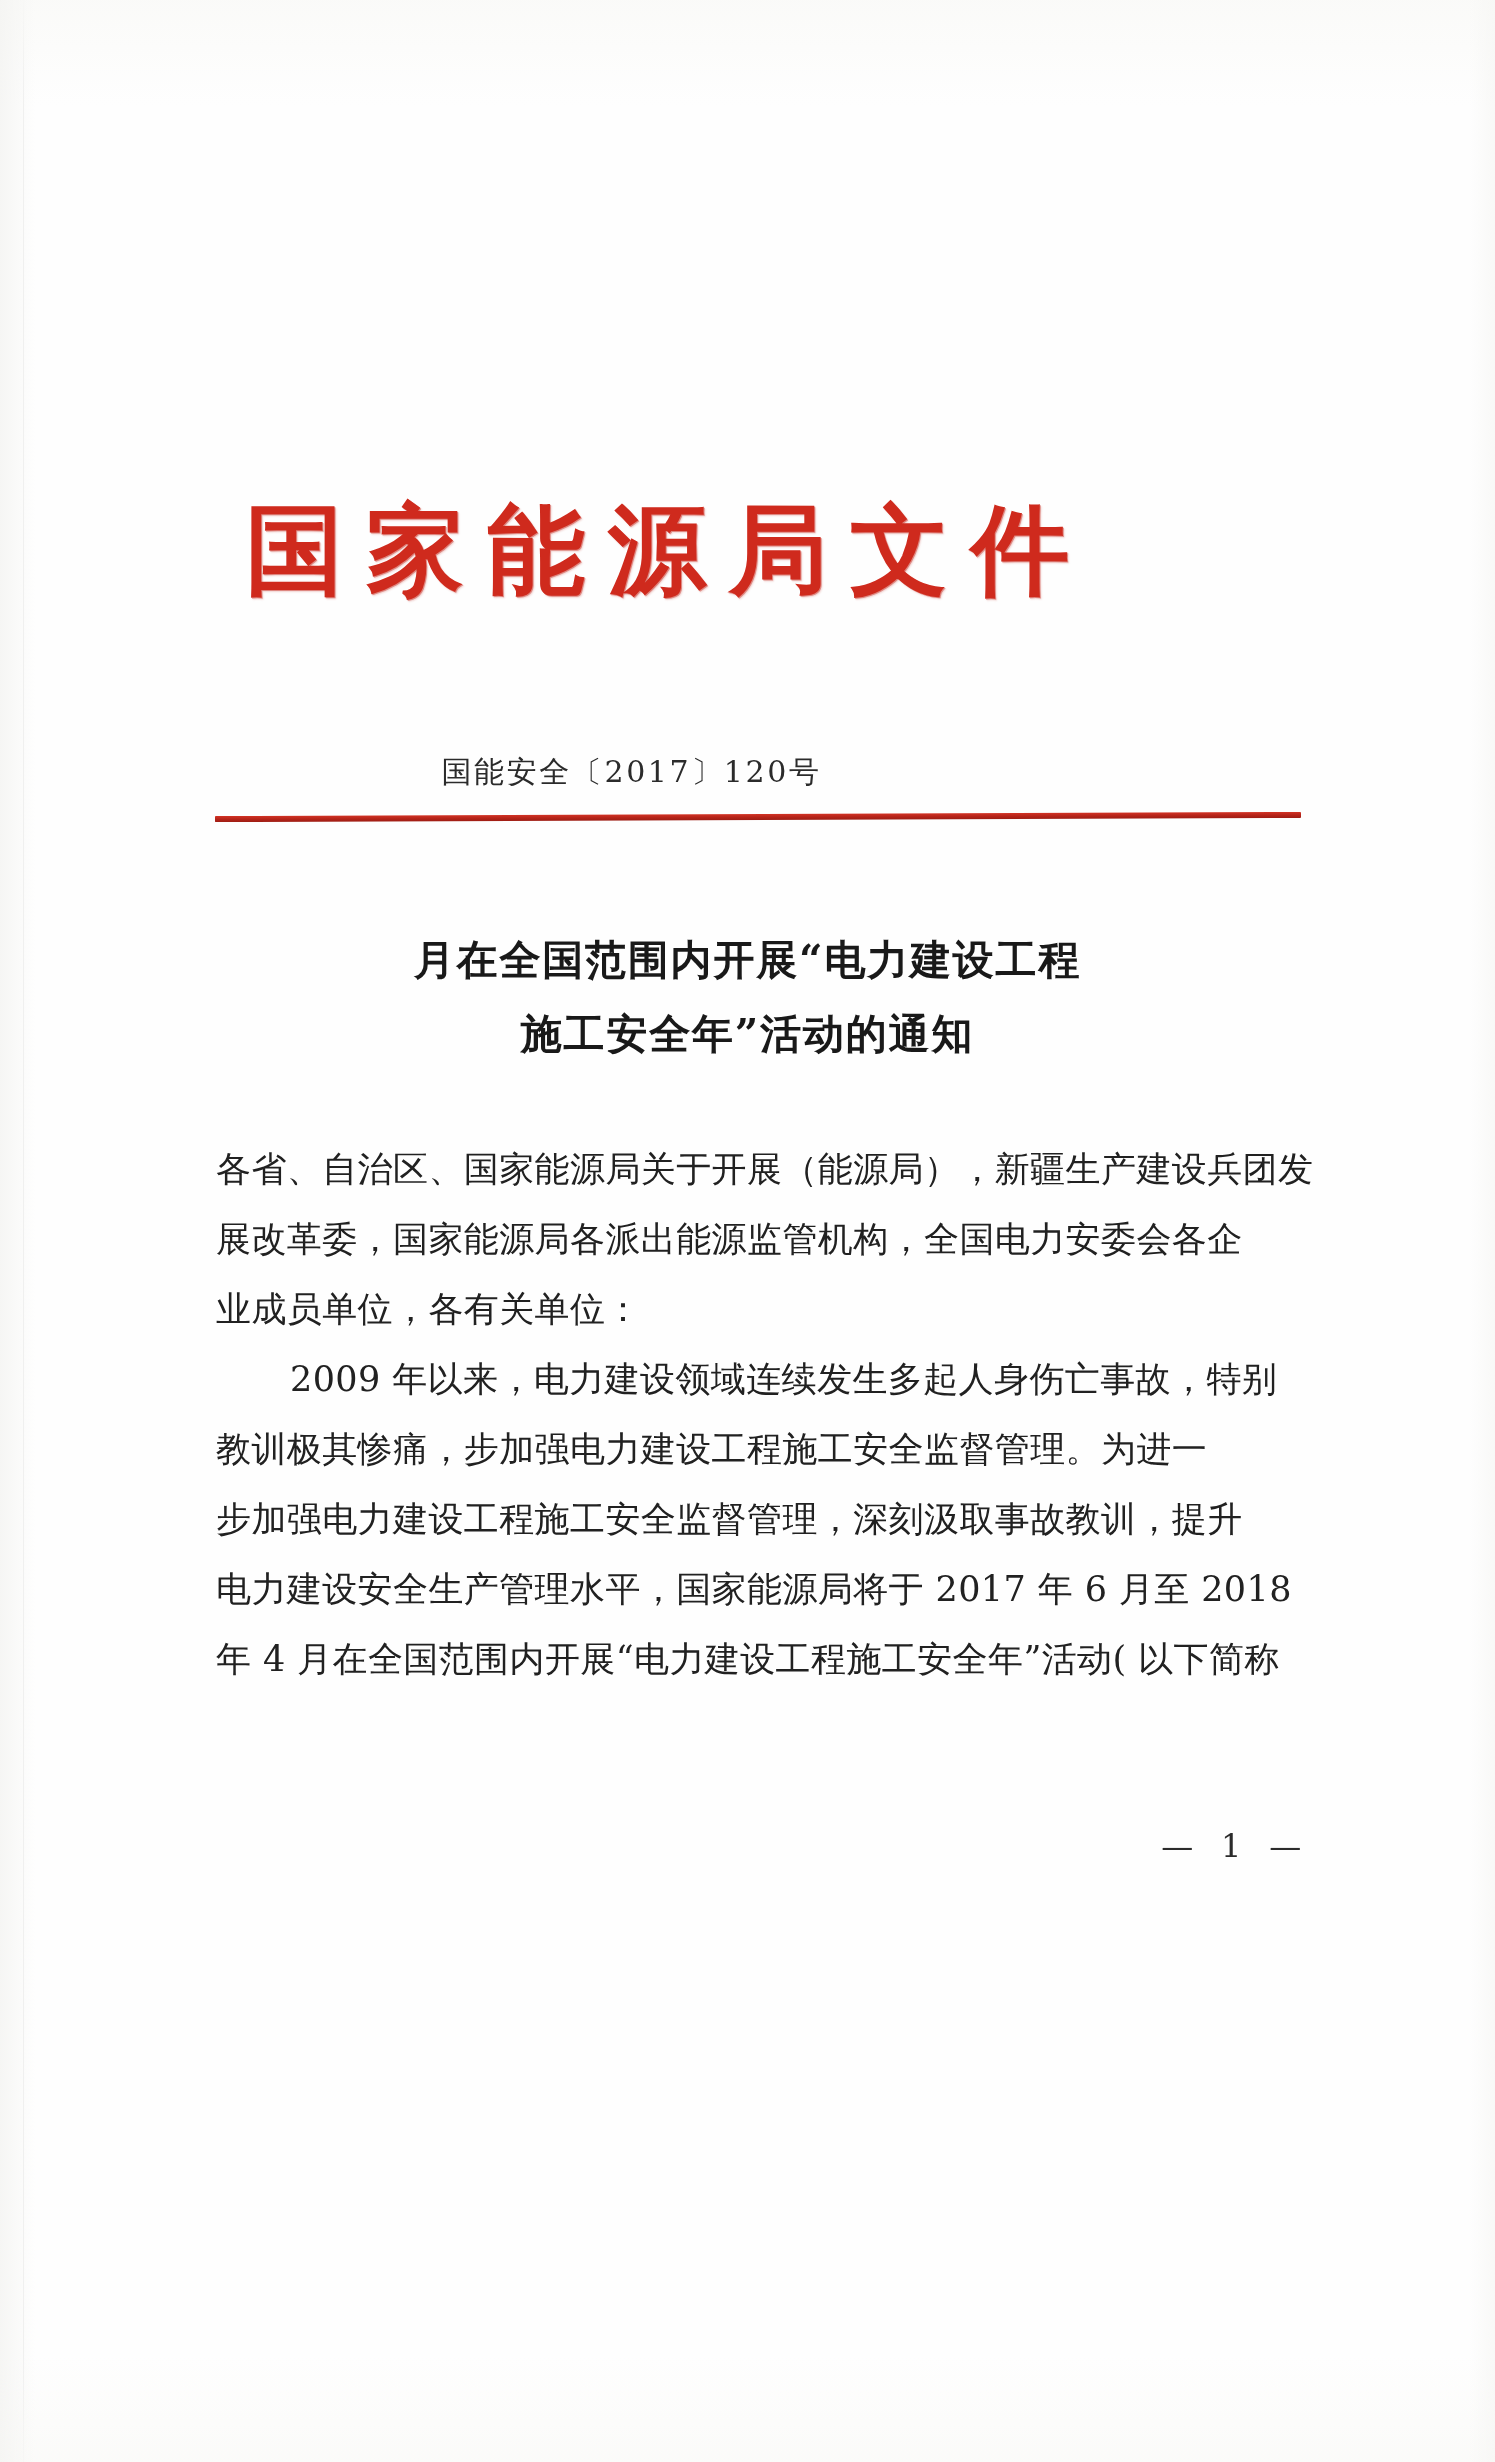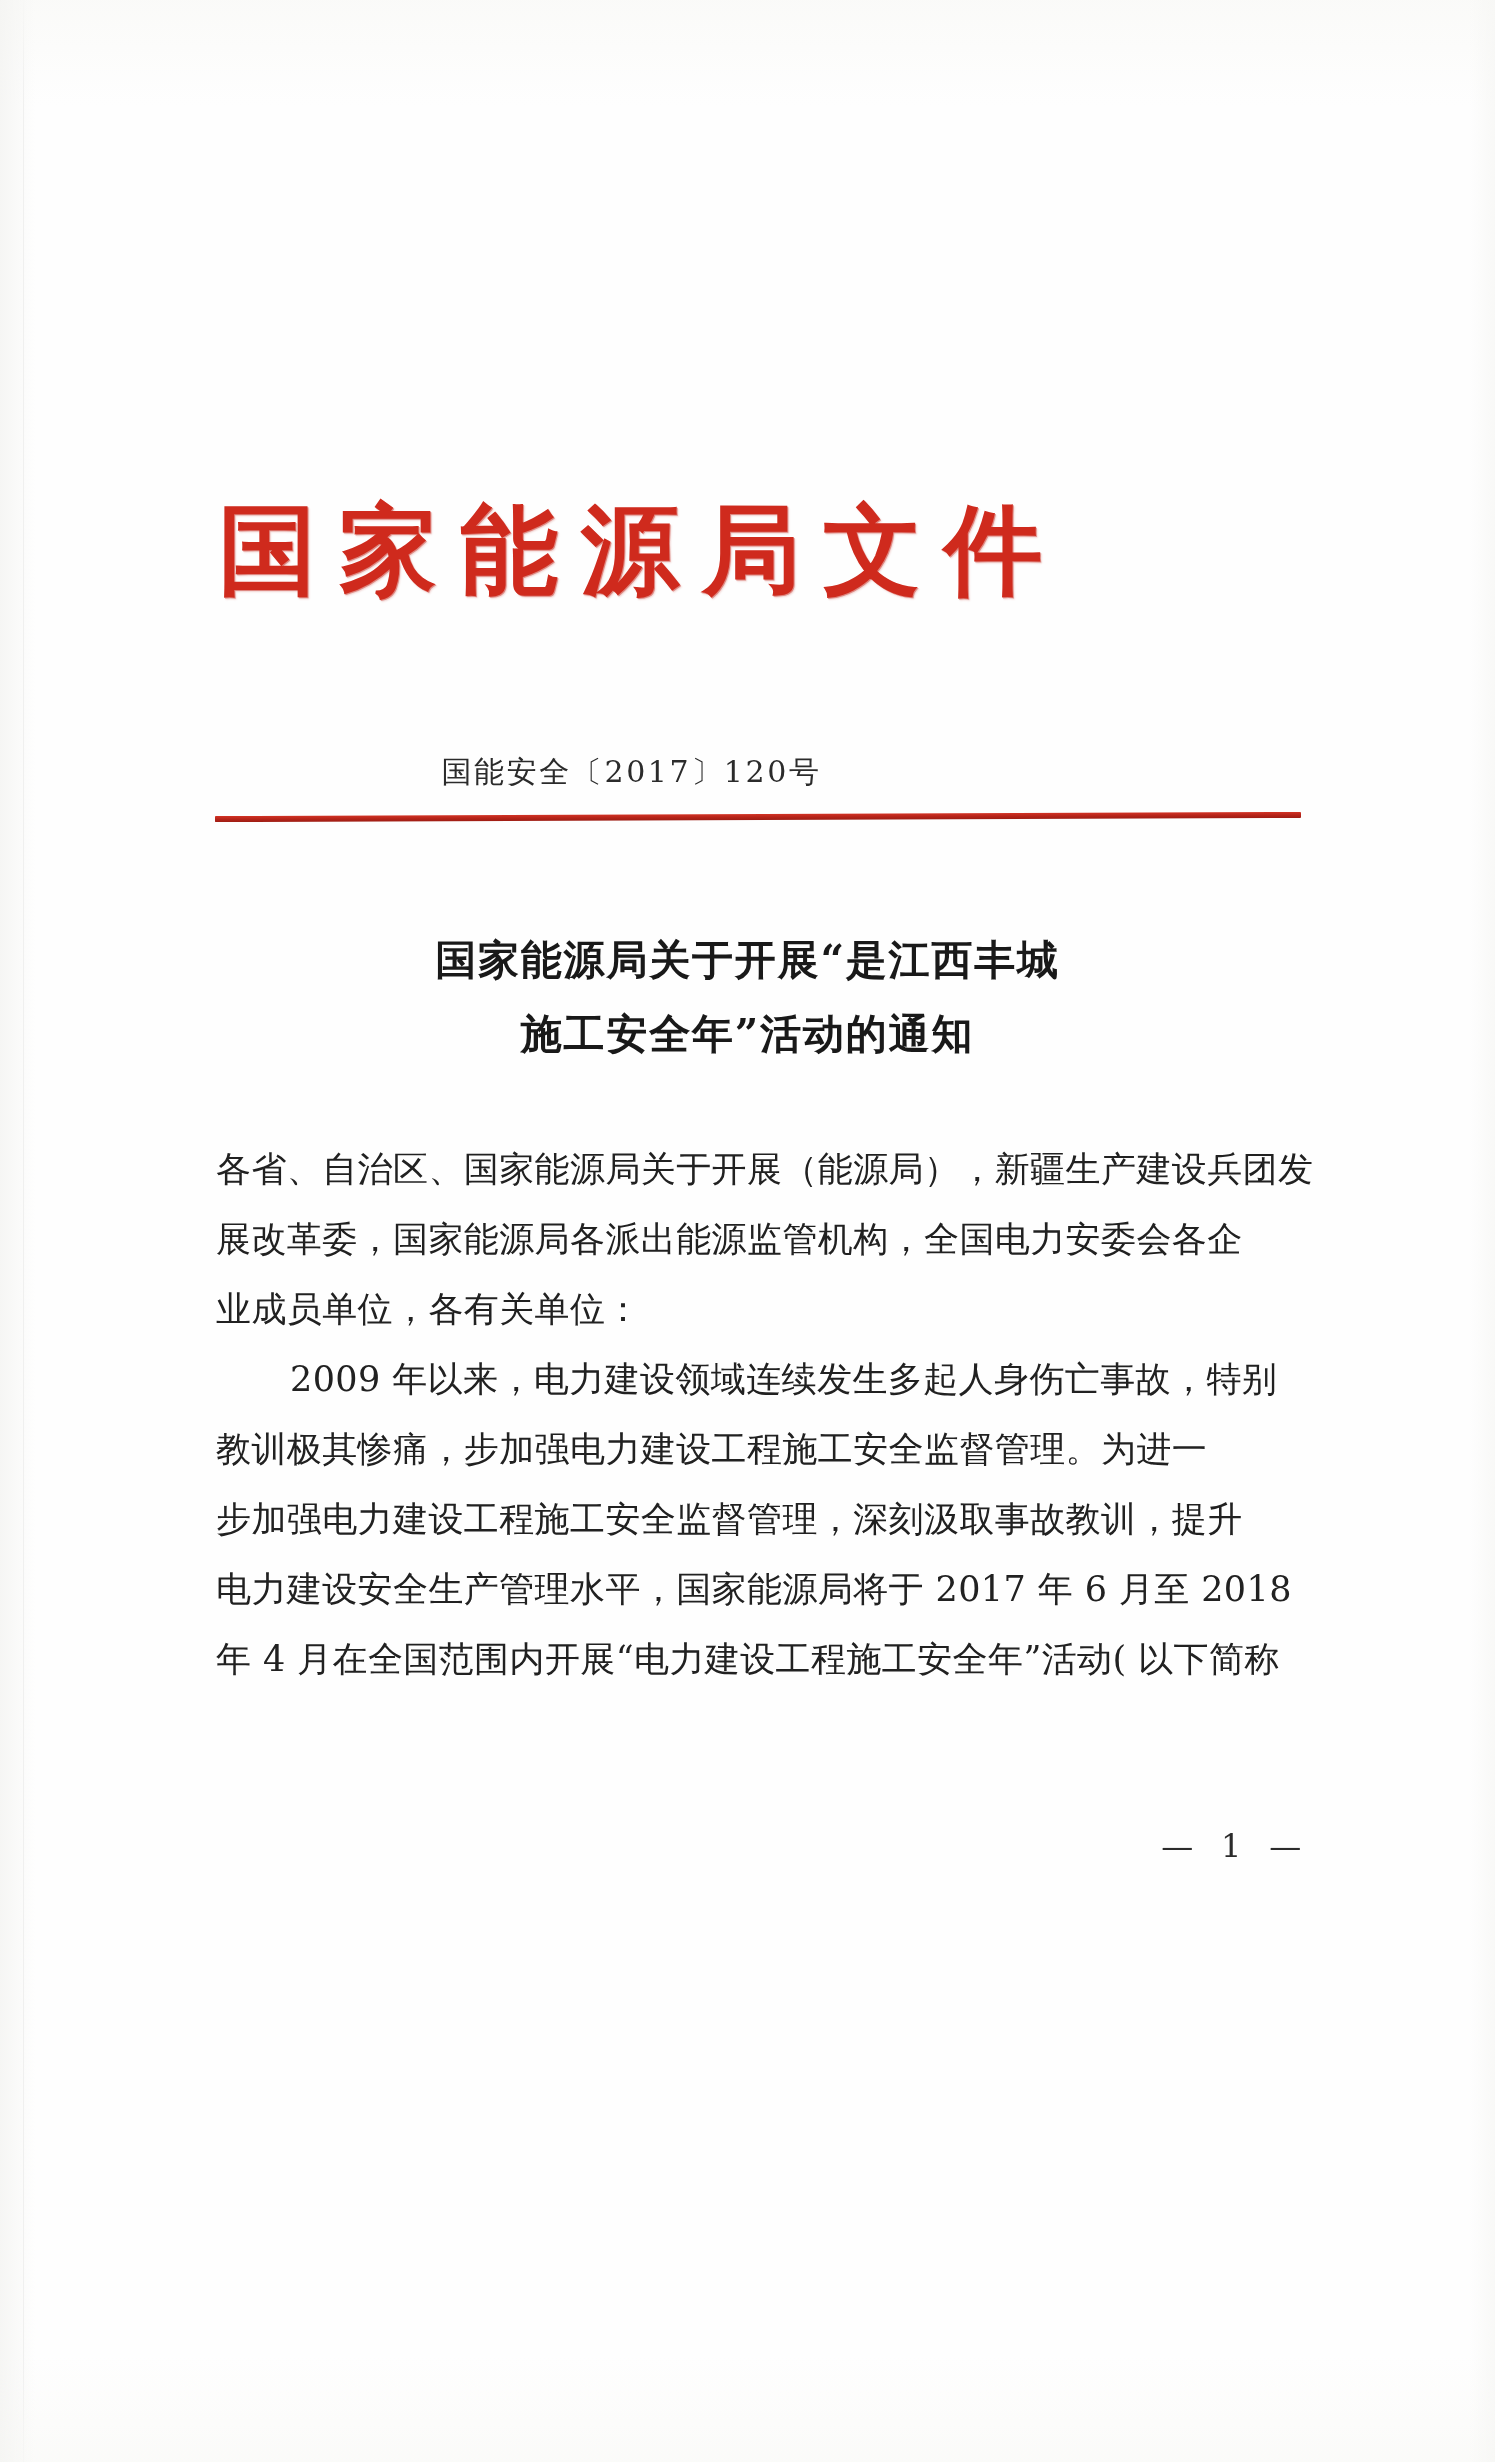--- a/index.html
+++ b/index.html
@@ -54,20 +54,21 @@
   }
 
   
   .masthead {
     position: absolute;
     top: 492px;
     left: 0;
     width: 1260px;
     text-align: center;
     z-index: 4;
+    padding-left: 27px;
   }
   .masthead-title {
     display: inline-block;
     font-family: "DejaVu Serif", "Liberation Serif", serif;
     font-size: 98px;
     line-height: 1.18;
     font-weight: 700;
     letter-spacing: 23px;
     text-indent: 23px;
     color: #cf2a1d;
@@ -163,21 +164,21 @@
 
   <div class="masthead">
     <div class="masthead-title">国家能源局文件</div>
   </div>
 
   <div class="doc-number">国能安全〔2017〕120号</div>
 
   <div class="red-rule"></div>
 
   <div class="doc-title">
-    <div class="doc-title-line">国家能源局关于开展“是江西丰城</div>
+    <div class="doc-title-line">月在全国范围内开展“电力建设工程</div>
     <div class="doc-title-line">施工安全年”活动的通知</div>
   </div>
 
   <div class="body-block">
 
     <div class="body-line">各省、自治区、国家能源局关于开展（能源局），新疆生产建设兵团发</div>
     <div class="body-line">展改革委，国家能源局各派出能源监管机构，全国电力安委会各企</div>
     <div class="body-line">业成员单位，各有关单位：</div>
 
     <div class="body-line indent">2009 年以来，电力建设领域连续发生多起人身伤亡事故，特别</div>

